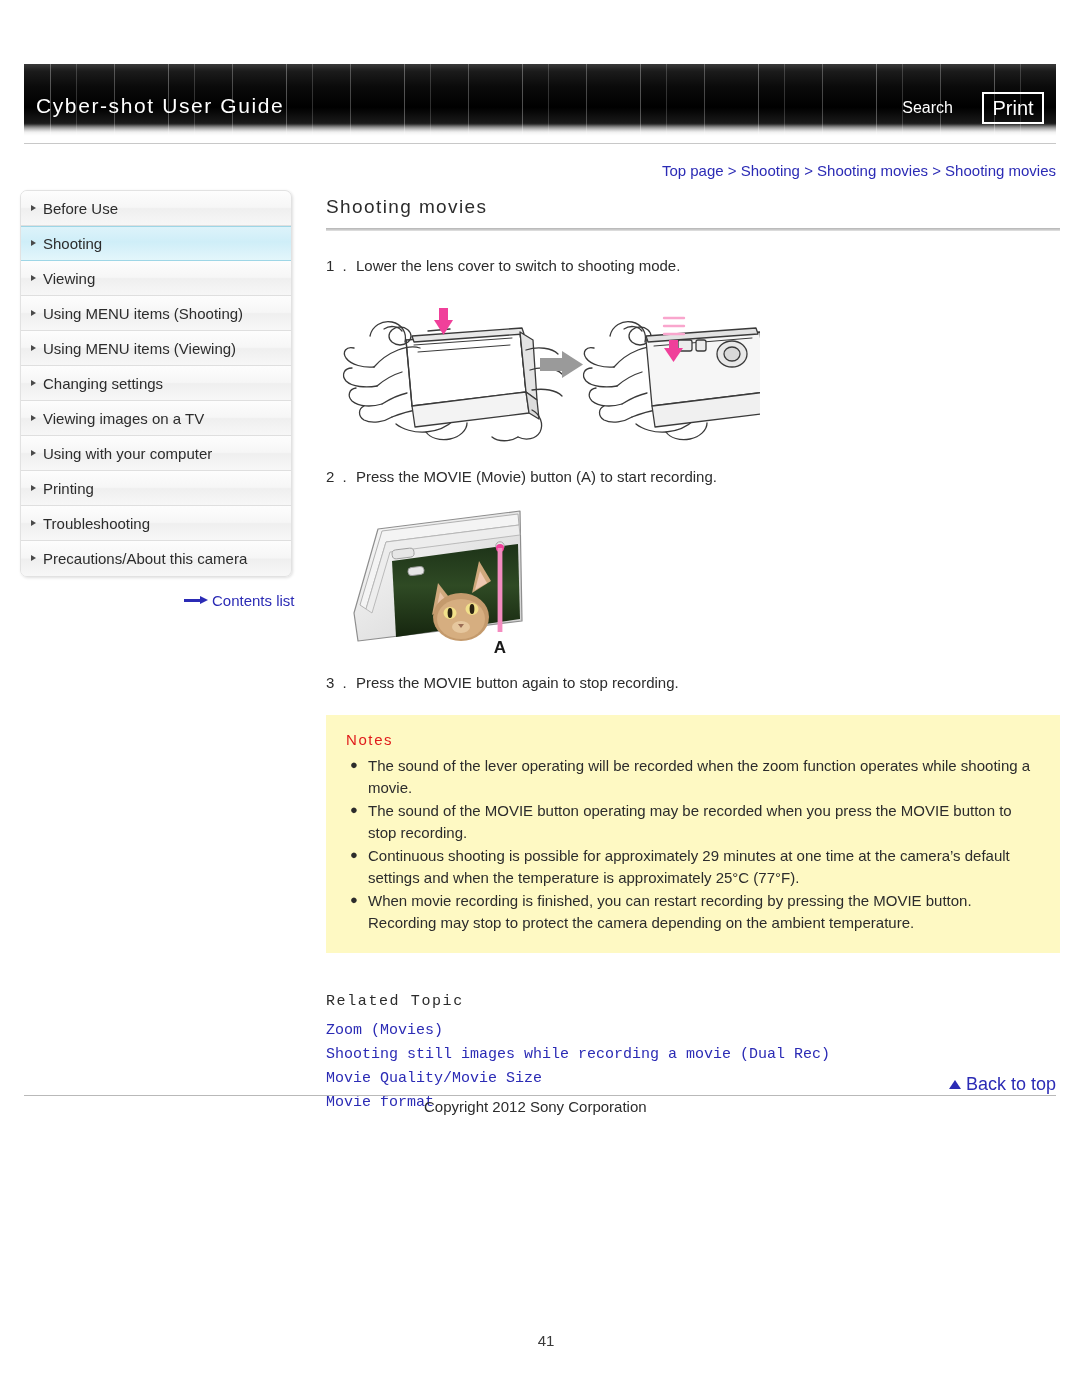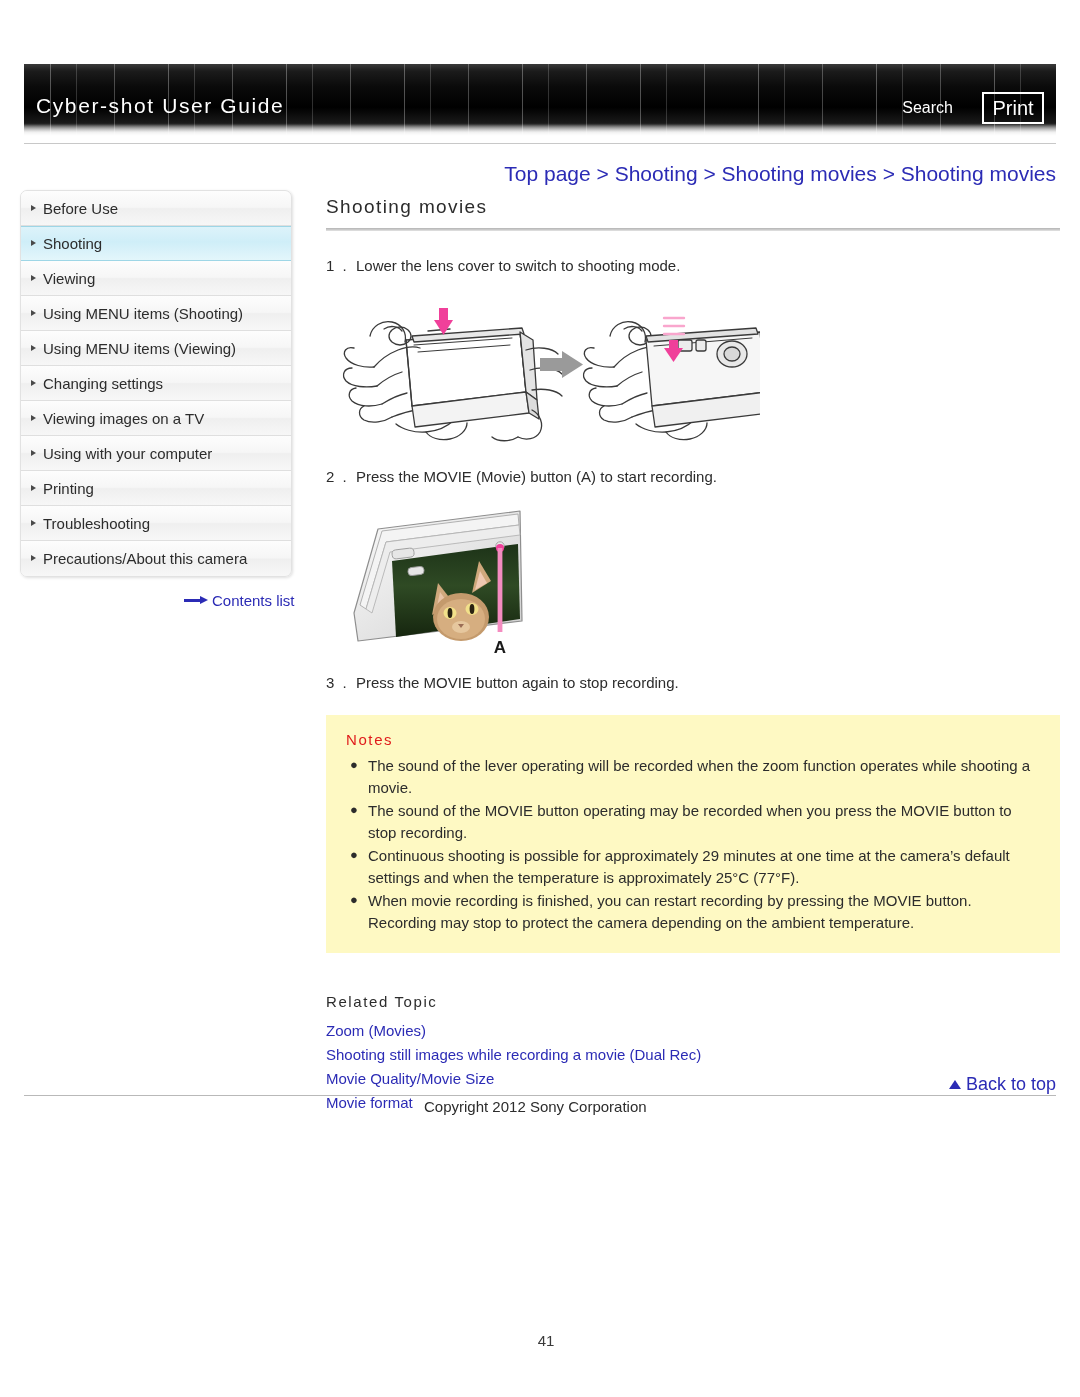--- a/index.html
+++ b/index.html
@@ -108,21 +108,21 @@
     width: 1032px;
     height: 1px;
     background: #c8c8c8;
   }
 
   
   #breadcrumb {
     position: absolute;
     right: 24px;
     top: 162px;
-    font-size: 21px;
+    font-size: 15px;
     color: #2b2bb5;
     white-space: nowrap;
   }
   #breadcrumb .crumb { cursor: pointer; }
   #breadcrumb .sep { color: #2b2bb5; }
 
   
   #sidebar {
     position: absolute;
     left: 20px;
@@ -272,20 +272,21 @@
     line-height: 1.55;
     color: #2c2c2c;
     padding-left: 4px;
     box-sizing: border-box;
   }
   .note-text { flex: 1; }
 
   
   #related-topic {
     margin-top: 40px;
+    font-family: Liberation Mono, monospace;
   }
   #related-heading {
     font-size: 15px;
     color: #2c2c2c;
     letter-spacing: 1.6px;
     margin-bottom: 9px;
   }
   .related-link {
     display: block;
     font-size: 15px;

